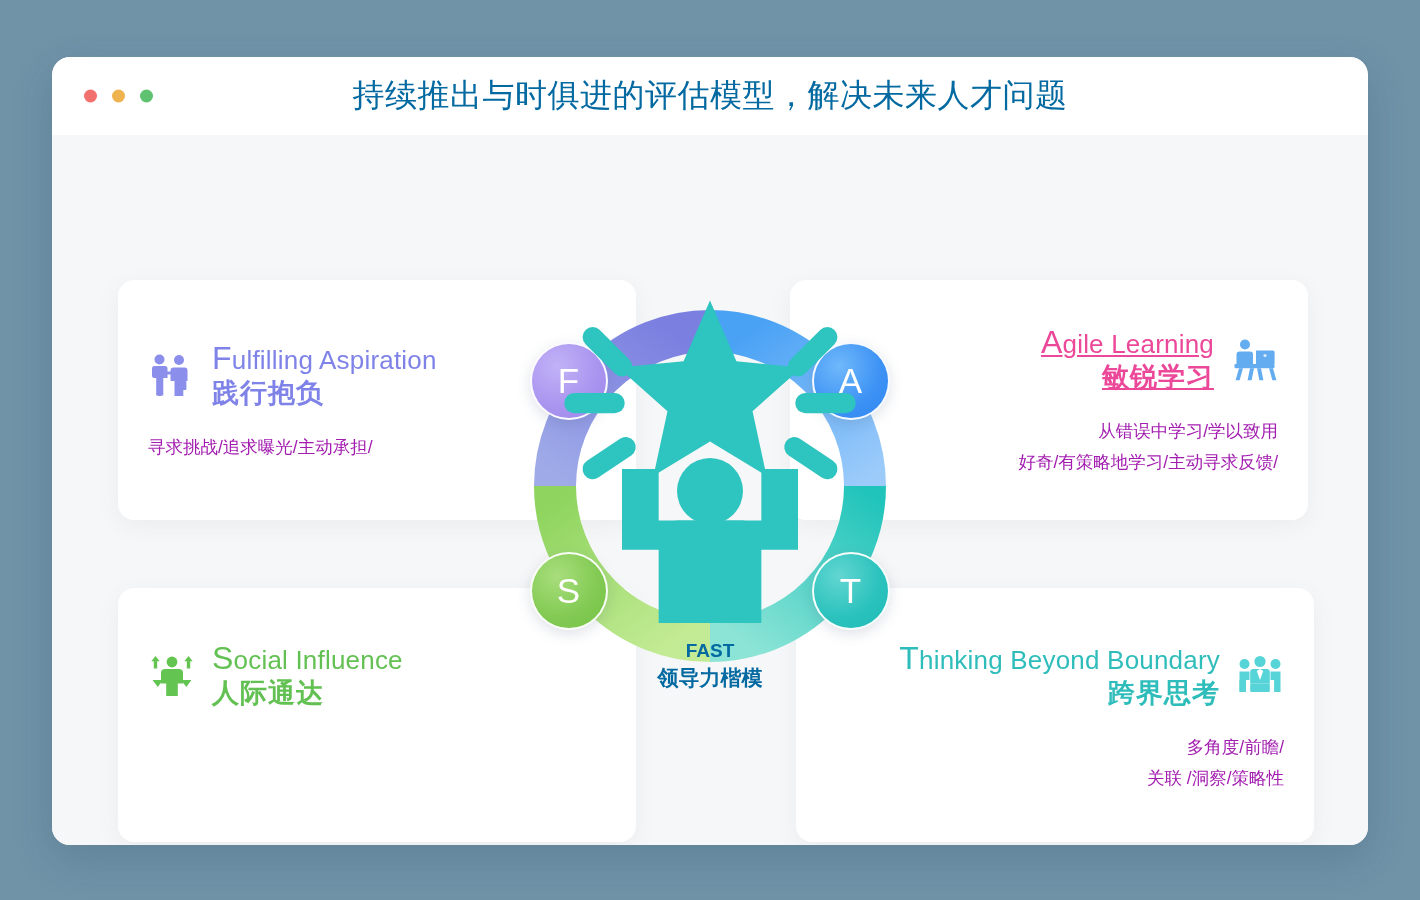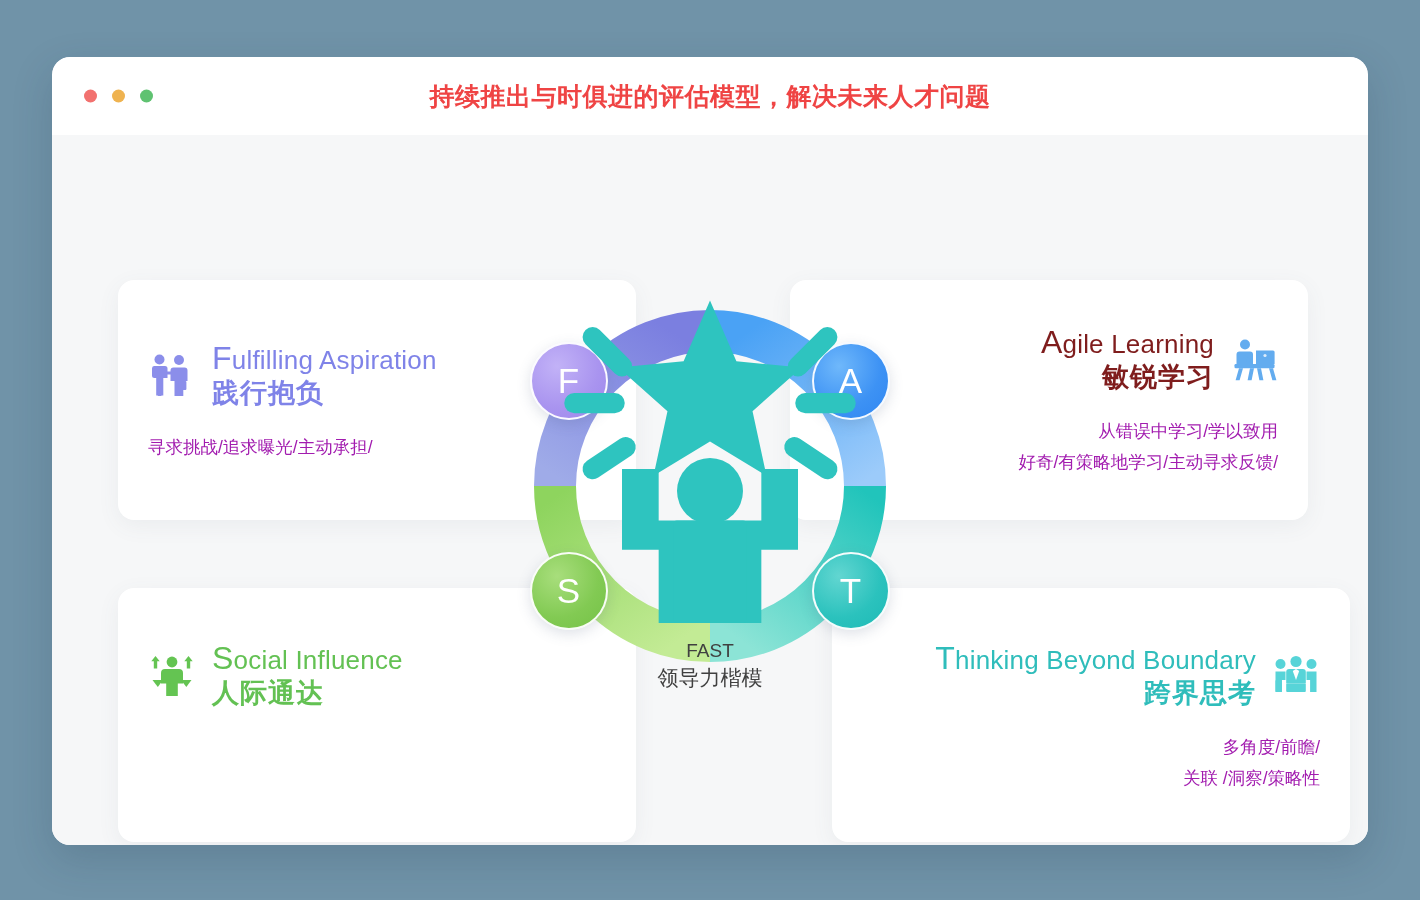--- a/index.html
+++ b/index.html
@@ -25,36 +25,36 @@
     border-radius:18px 18px 0 0;
     display:flex; align-items:center; justify-content:center;
   }
   .dots{ position:absolute; left:32px; top:50%; transform:translateY(-50%);
          display:flex; gap:15px; align-items:center; }
   .dot{ width:13px; height:13px; border-radius:50%; }
   .dot.red{ background:#f2716f; }
   .dot.amber{ background:#efb350; }
   .dot.green{ background:#5fc271; }
   .win-title{
-    font-size:25px; font-weight:bold; color:#ef4444;
+    font-size:32px; font-weight:normal; color:#0369a1;
     letter-spacing:.5px; white-space:nowrap;
   }
   .stage{ position:relative; width:100%; height:710px; background:#f6f7f8; }
 
   
   .card{
     position:absolute;
     background:#ffffff;
     border-radius:16px;
     box-shadow:0 6px 22px rgba(80,100,120,.07);
   }
   .card.tl{ left:66px;  top:145px; width:518px; height:240px; }
   .card.tr{ left:738px; top:145px; width:518px; height:240px; }
   .card.bl{ left:66px;  top:453px; width:518px; height:254px; }
-  .card.br{ left:780px; top:453px; width:518px; height:254px; }
+  .card.br{ left:744px; top:453px; width:518px; height:254px; }
 
   .card-head{ display:flex; align-items:center; gap:16px; }
   .card.tr .card-head, .card.br .card-head{ justify-content:flex-end; }
   .headings{ display:flex; flex-direction:column; }
   .card.tr .headings, .card.br .headings{ align-items:flex-end; }
   .title-en{
     font-size:26px; line-height:1.14; letter-spacing:.2px;
     white-space:nowrap;
   }
   .title-en .cap{ font-size:32px; }
@@ -68,21 +68,21 @@
 
   .card.tl .inner{ position:absolute; left:30px; top:60px; }
   .card.tr .inner{ position:absolute; right:30px; top:44px; }
   .card.bl .inner{ position:absolute; left:30px; top:52px; }
   .card.br .inner{ position:absolute; right:30px; top:52px; }
 
   .card-icon{ width:48px; height:48px; flex:0 0 48px; display:block; }
 
   
   .c-f .title-en, .c-f .title-cn{ color:#7f83e8; }
-  .c-a .title-en, .c-a .title-cn{ color:#7f1d1d; }
+  .c-a .title-en, .c-a .title-cn{ color:#ec4899;text-decoration:underline; }
   .c-s .title-en, .c-s .title-cn{ color:#63c153; }
   .c-t .title-en, .c-t .title-cn{ color:#2fbdbb; }
 
   
   .wheel{
     position:absolute; left:50%; top:50%;
     transform:translate(-50%,-50%) translateY(-4px);
     width:352px; height:352px;
   }
   .wheel svg{ display:block; width:352px; height:352px; overflow:visible; }
@@ -99,22 +99,22 @@
   .badge.s{ left:-4px;  bottom:32px;background:radial-gradient(circle at 34% 30%,#a8de7c 0%,#82ca53 58%,#75c247 100%); }
   .badge.t{ right:-4px; bottom:32px;background:radial-gradient(circle at 34% 30%,#62d6d1 0%,#2bc2bd 58%,#1dbab6 100%); }
 
   .hub{
     position:absolute; left:50%; top:50%;
     transform:translate(-50%,-50%);
     display:flex; flex-direction:column; align-items:center;
     width:200px;
   }
   .hub-icon{ width:86px; height:86px; display:block; }
-  .hub-label{ margin-top:8px; text-align:center; color:#404040;
-              font-size:19px; line-height:1.38; }
+  .hub-label{ margin-top:8px; text-align:center; color:#0369a1;
+              font-size:19px; line-height:1.38;font-weight:bold; }
   .hub-label .cn{ font-size:21px; }
 </style>
 </head>
 <body>
 
 <div class="window">
 
   <div class="titlebar">
     <div class="dots">
       <span class="dot red"></span>

